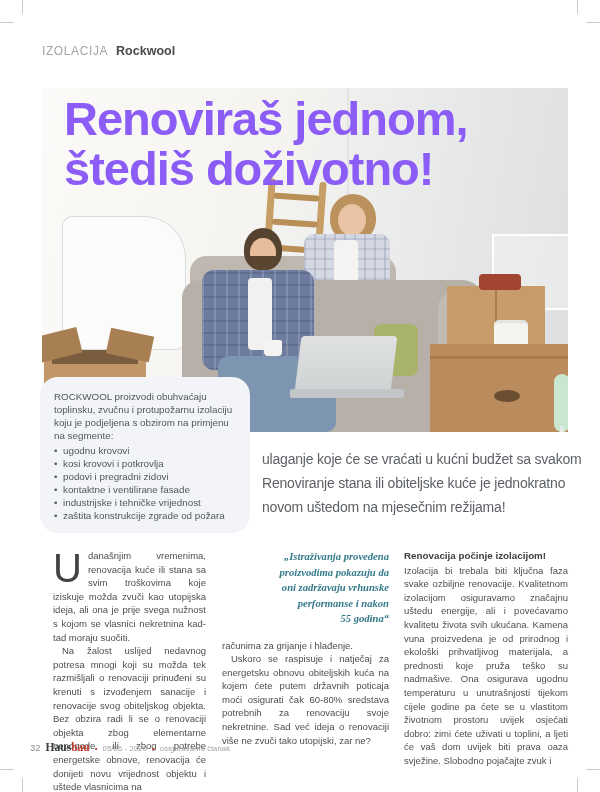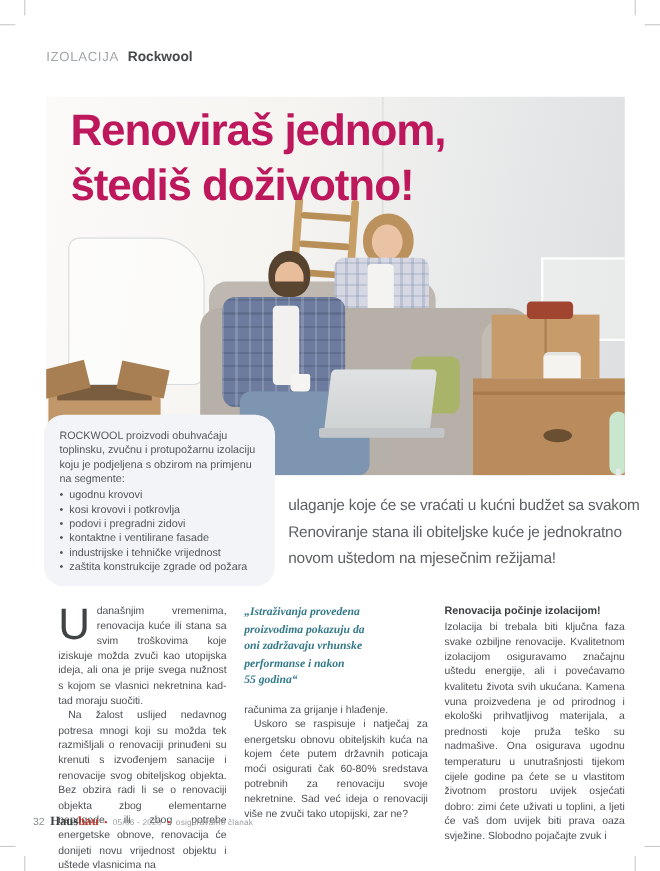--- a/index.html
+++ b/index.html
@@ -52,22 +52,22 @@
   .box-small .seam{left:48px;top:0;width:2px;height:100%;background:#a97f50;}
   .redroll{left:437px;top:186px;width:42px;height:16px;background:#a14531;border-radius:4px;}
   .box-big{left:388px;top:256px;width:144px;height:88px;background:#ba8b5c;}
   .box-big .flapline{left:0;top:12px;width:100%;height:3px;background:#a9794b;}
   .box-big .hole{left:64px;top:46px;width:26px;height:12px;background:#6b4f33;border-radius:50%;}
   .bucket{left:452px;top:232px;width:34px;height:36px;background:#f4f3f0;border-radius:5px 5px 7px 7px;
           border-top:3px solid #e3e3df;}
   .roller{left:512px;top:286px;width:16px;height:58px;background:#c9e6cf;border-radius:8px;}
   .roller-handle{left:518px;top:338px;width:4px;height:6px;background:#e8e9e9;}
   
-  .headline{position:absolute;left:64px;top:94px;color:#be185d;letter-spacing:-1px;line-height:50px;
-            font-size:40px;}
+  .headline{position:absolute;left:64px;top:94px;color:#8b5cf6;letter-spacing:-1px;line-height:50px;
+            font-size:47px;}
   .headline .l1{font-weight:bold;}
   .headline .reg{font-weight:bold;}
   .headline .b{font-weight:bold;}
   
   .infobox{position:absolute;left:40px;top:377px;width:210px;height:156px;background:#f2f4f7;
            border-radius:18px;box-sizing:border-box;padding:13px 14px;color:#53575a;
            font-size:9.8px;line-height:1.33;}
   .infobox ul{margin:2px 0 0 0;padding:0;list-style:none;}
   .infobox li{padding-left:9px;position:relative;}
   .infobox li:before{content:"•";position:absolute;left:0;color:#53575a;}
@@ -76,21 +76,21 @@
         line-height:24px;letter-spacing:-.2px;}
   
   .col{position:absolute;top:549px;color:#4b4f52;font-size:9.5px;line-height:13.6px;text-align:justify;}
   .col p{margin:0;}
   .col .indent{text-indent:9px;}
   .c1{left:53px;width:153px;}
   .c2{left:222px;width:167px;}
   .c3{left:404px;width:164px;}
   .dropcap{float:left;font-size:40px;line-height:34px;padding:2px 6px 0 0;color:#3f4344;font-weight:normal;}
   .quote{font-family:"Liberation Serif",serif;font-style:italic;font-weight:bold;color:#34798a;
-         font-size:10.6px;line-height:15.5px;text-align:left;margin:0 0 12px 0;}
+         font-size:10.6px;line-height:15.5px;text-align:right;margin:0 0 12px 0;}
   .c3 h3{margin:0 0 1px 0;font-size:9.8px;color:#3c4041;font-weight:bold;text-align:left;}
   
   .footer{position:absolute;left:30px;top:741px;display:flex;align-items:baseline;gap:5px;}
   .footer .num{font-size:9.5px;color:#8a8d8f;}
   .footer .logo{font-family:"Liberation Serif",serif;font-weight:bold;font-size:11.5px;}
   .footer .logo .p1{color:#3b3e3f;}
   .footer .logo .p2{color:#c0392b;}
   .footer .sep{color:#c0392b;font-size:8px;}
   .footer .meta{font-size:7.5px;color:#9a9da0;letter-spacing:.2px;}
 </style>

